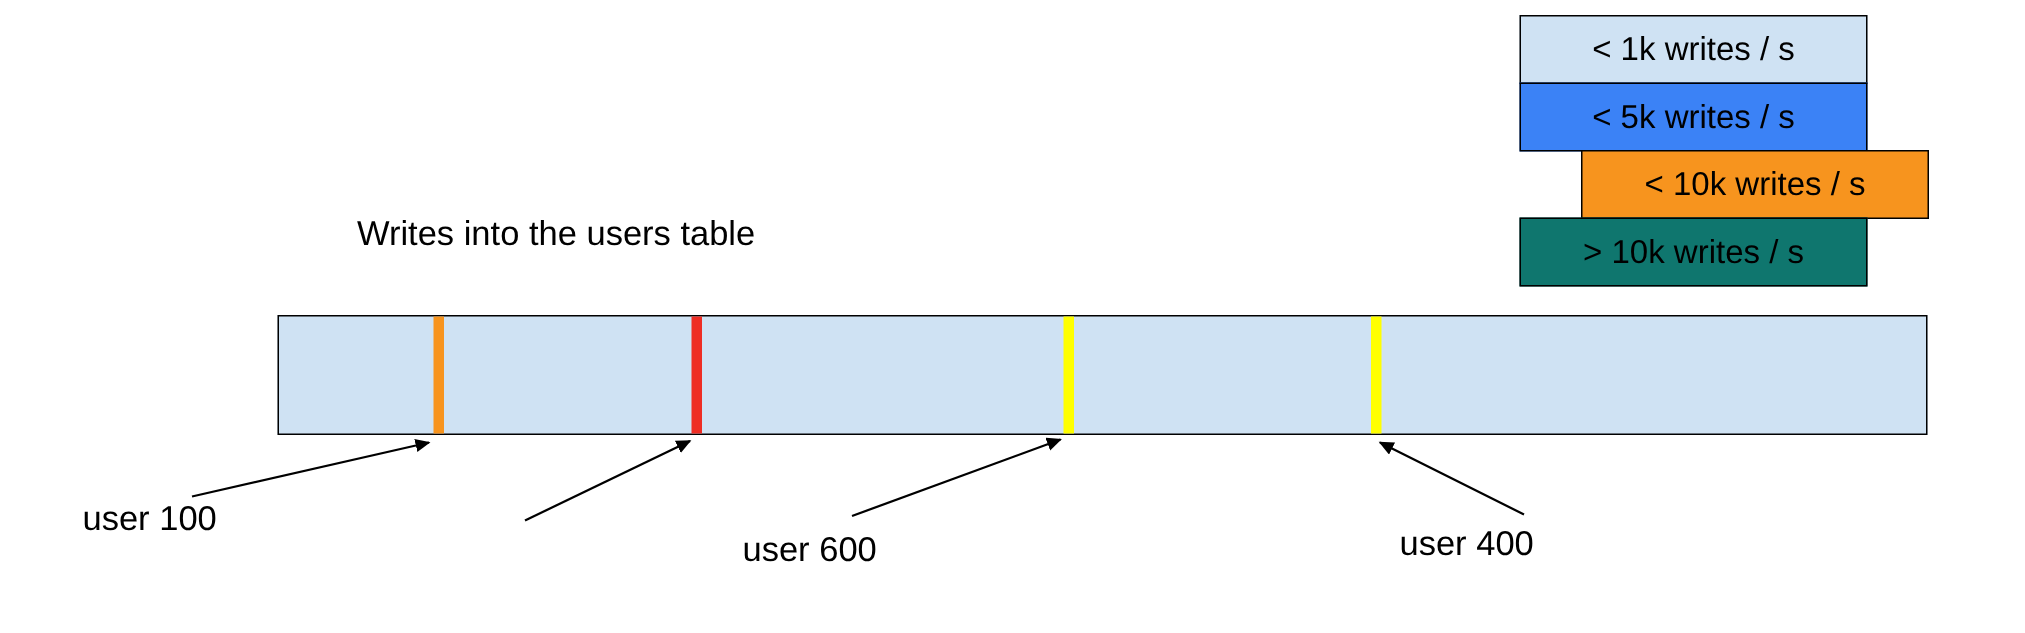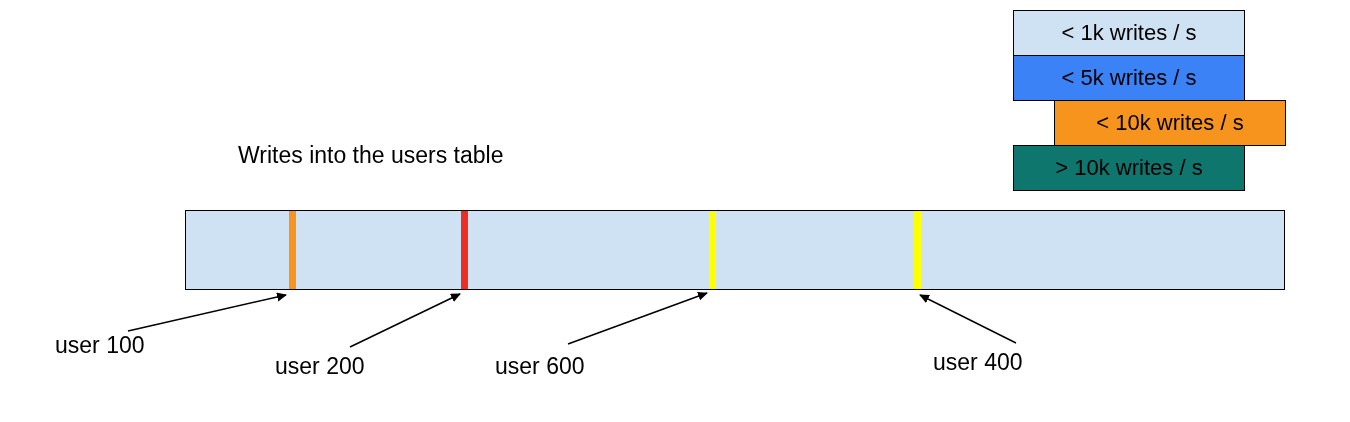--- a/index.html
+++ b/index.html
@@ -109,17 +109,16 @@
         <path d="M0,0 L10,4.5 L0,9 z" fill="#000000"></path>
       </marker>
     </defs>
     <line x1="128" y1="331" x2="286" y2="295" stroke="#000000" stroke-width="1.5" marker-end="url(#ah)"></line>
     <line x1="350" y1="347" x2="460" y2="294" stroke="#000000" stroke-width="1.5" marker-end="url(#ah)"></line>
     <line x1="568" y1="344" x2="707" y2="293" stroke="#000000" stroke-width="1.5" marker-end="url(#ah)"></line>
     <line x1="1016" y1="343" x2="920" y2="295" stroke="#000000" stroke-width="1.5" marker-end="url(#ah)"></line>
   </svg>
 
   <div class="user-label" style="left:55px;  top:332px;">user 100</div>
-  <div class="user-label" style="left:275px; top:353px;">user 200</div>
   <div class="user-label" style="left:495px; top:353px;">user 600</div>
   <div class="user-label" style="left:933px; top:349px;">user 400</div>
 
 </div>
 
 </body></html>

